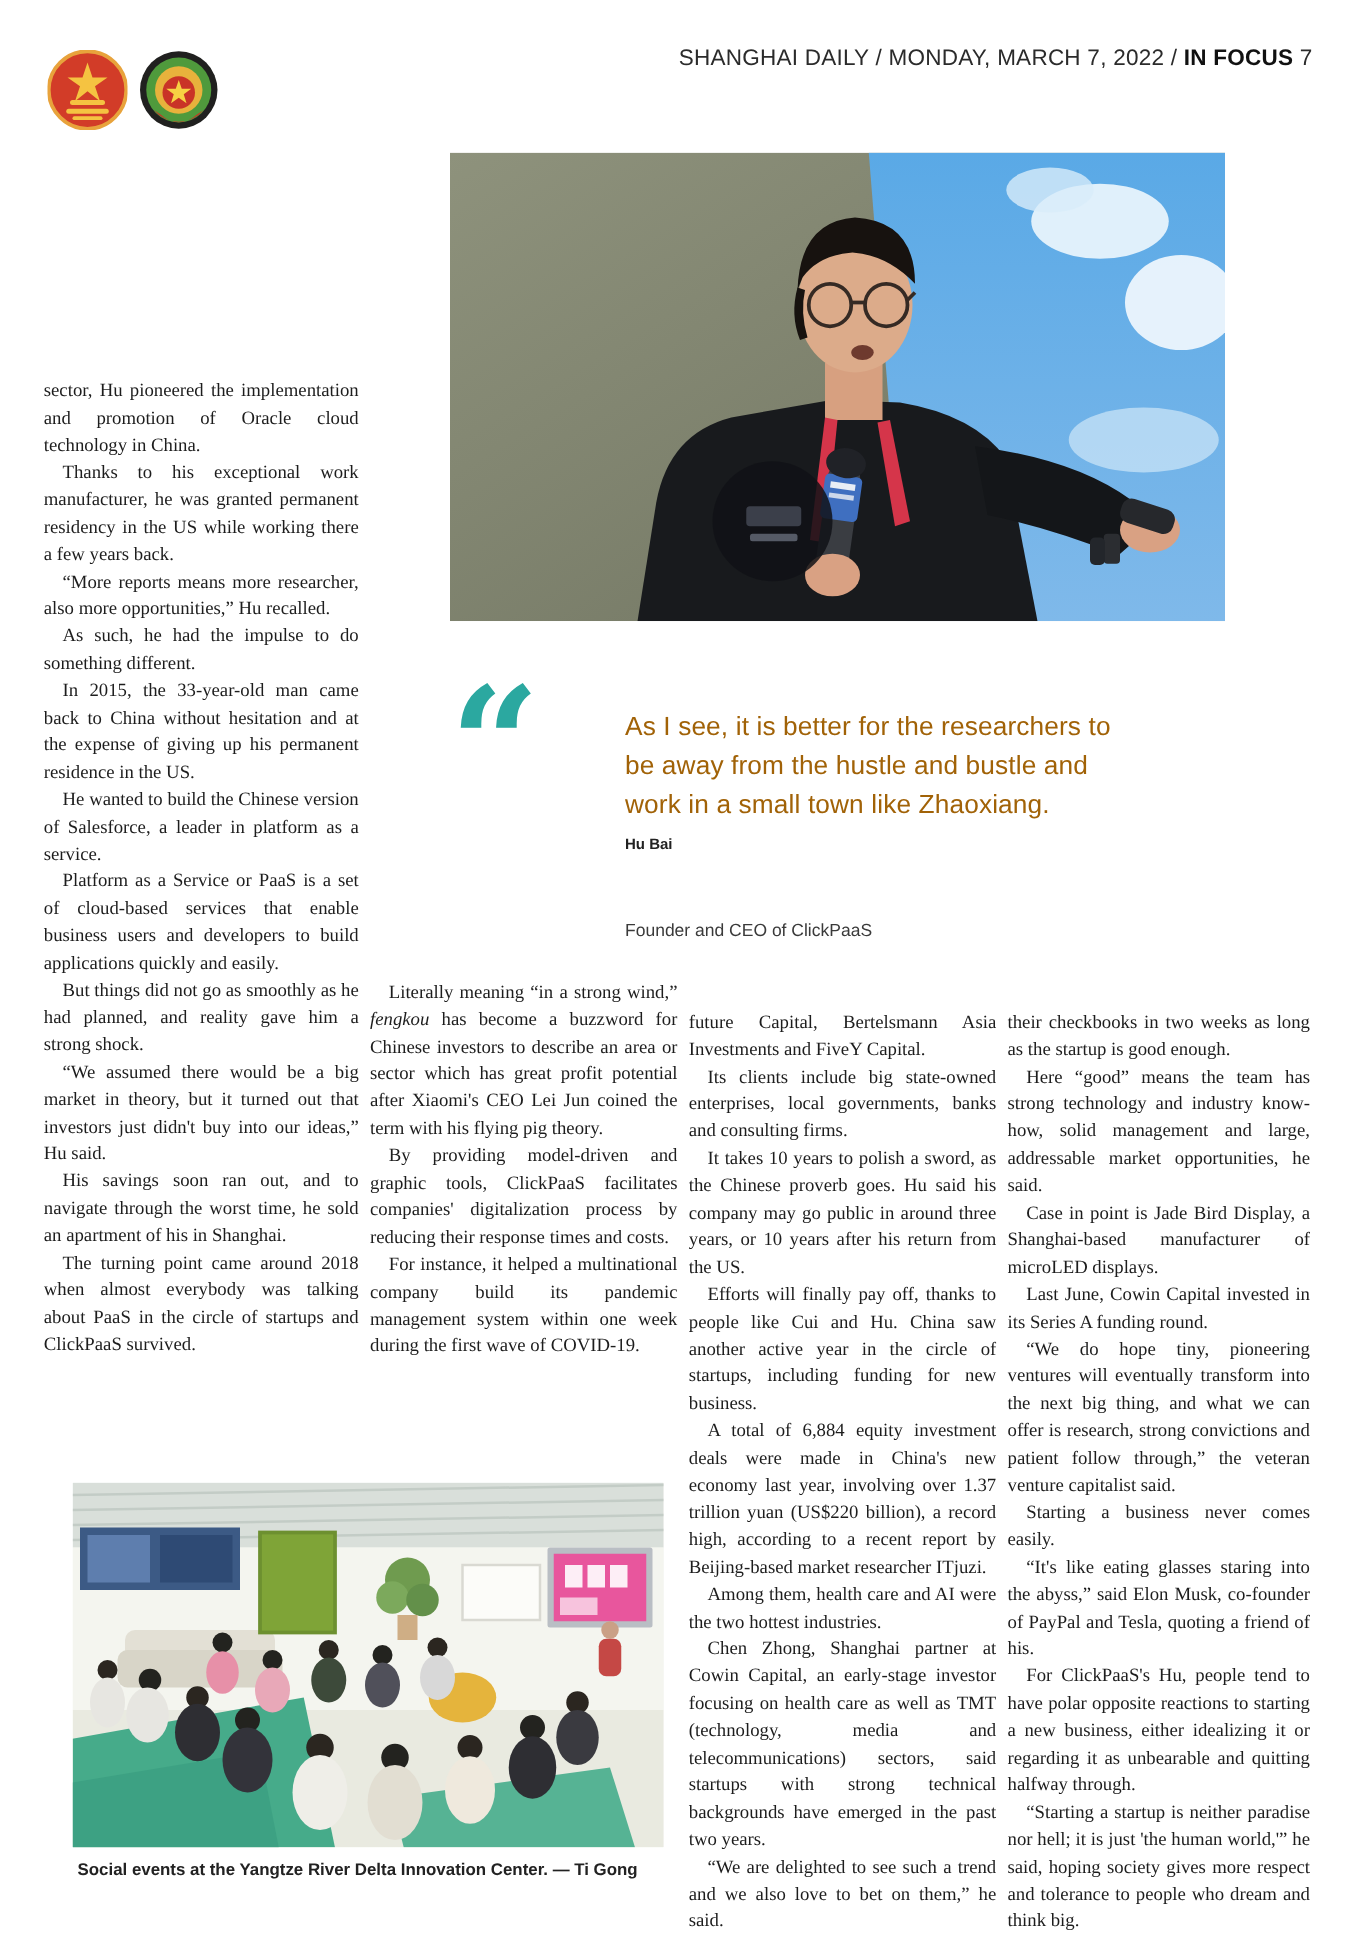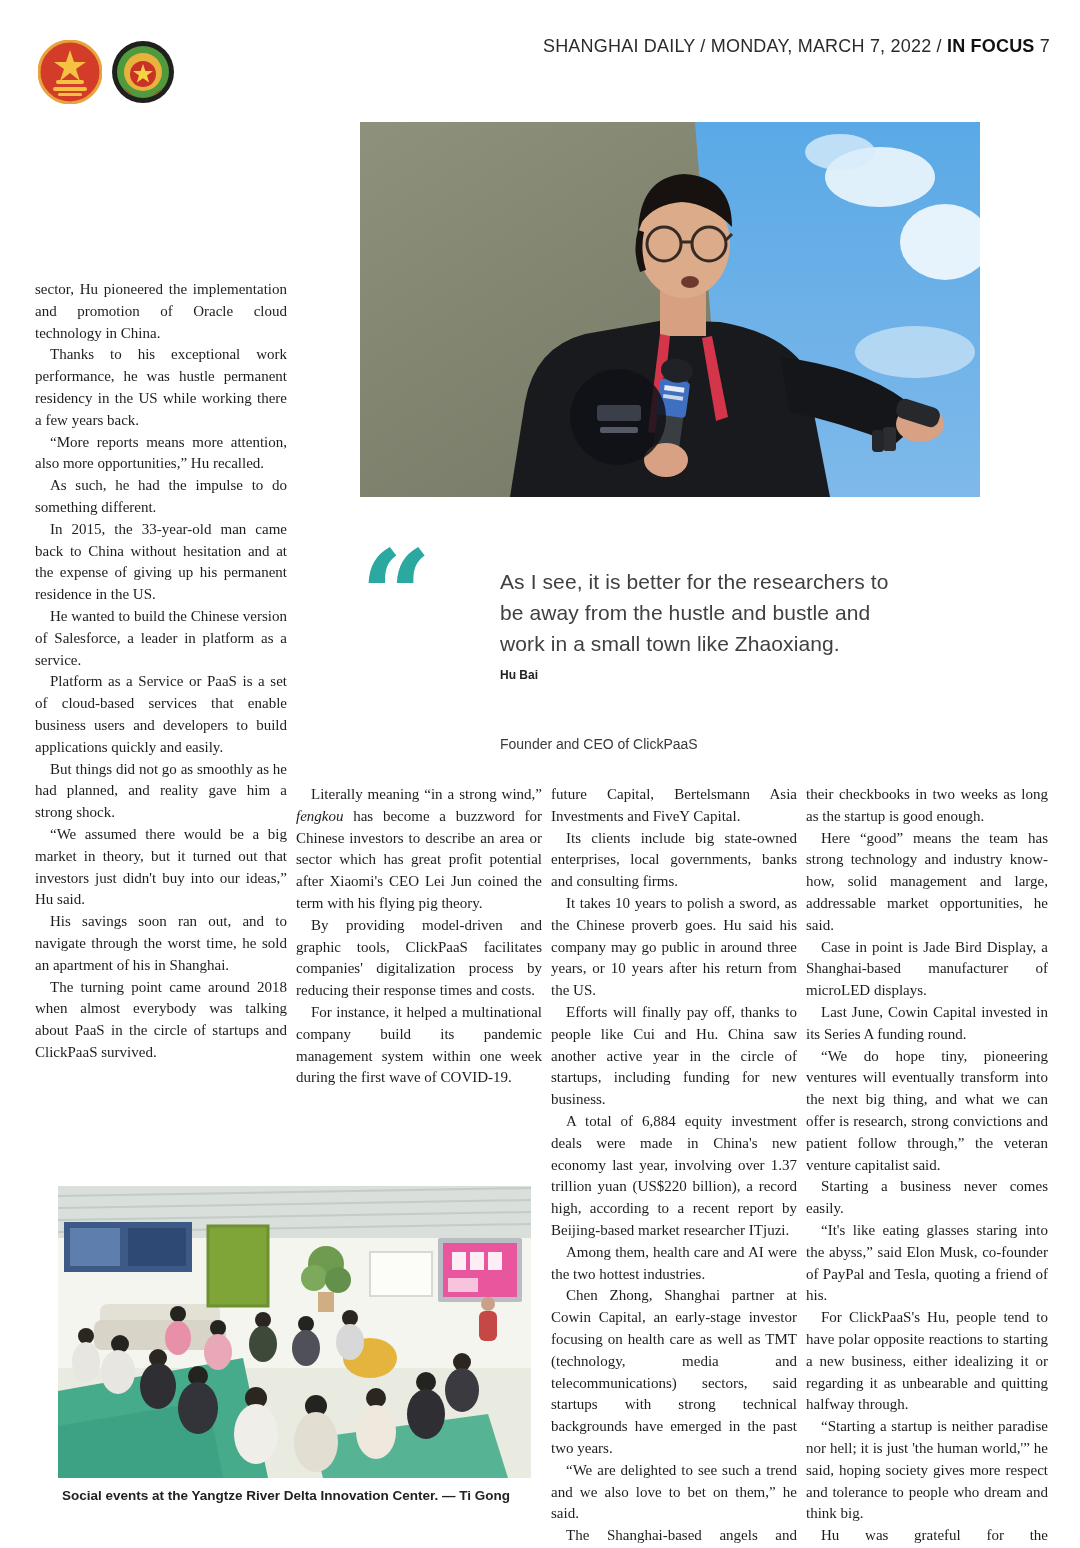--- a/index.html
+++ b/index.html
@@ -24,38 +24,38 @@
   .main-photo svg { display:block; width:100%; height:100%; }
   
   .quote-mark {
     position:absolute; left:360px; top:528px; width:130px;
     font-family:"DejaVu Serif", serif; font-weight:bold;
     font-size:125px; line-height:1.1;
   }
   .quote-text {
     position:absolute; left:500px; top:566px; width:412px;
     font-family:"Liberation Sans", sans-serif; font-size:21px;
-    line-height:31px; color:#404040; font-weight:400; letter-spacing:0.1px;
+    line-height:31px; color:#a16207; font-weight:400; letter-spacing:0.1px;
   }
   .quote-author {
     position:absolute; left:500px; top:668px;
     font-family:"Liberation Sans", sans-serif; font-size:12px; font-weight:bold; color:#222;
   }
   .quote-author-title {
     position:absolute; left:500px; top:688px;
     font-family:"Liberation Sans", sans-serif; font-size:14px; color:#3a3a3a;margin-top:48px;
   }
   
   .col {
     position:absolute; text-align:justify;
     font-size:15px; line-height:21.8px; color:#1d1d1d;
     hyphens:auto; -webkit-hyphens:auto; overflow:hidden;
   }
   .col p { text-indent:15px; }
-  .col p.cont { text-indent:0; }
+  .col p.cont { text-indent:0;margin-top:24px; }
   .col1 { left:35px;  top:279px; width:252px; height:866px; }
   .col2 { left:296px; top:784px; width:246px; height:764px; }
   .col3 { left:551px; top:784px; width:246px; height:764px; }
   .col4 { left:806px; top:784px; width:242px; height:764px; }
   
   .bottom-photo { position:absolute; left:58px; top:1186px; width:473px; height:292px; overflow:hidden; }
   .bottom-photo svg { display:block; width:100%; height:100%; }
   .bottom-caption {
     position:absolute; left:62px; top:1488px; width:475px;
     font-family:"Liberation Sans", sans-serif; font-size:13.5px; font-weight:bold; color:#222;
@@ -155,22 +155,22 @@
 
   <section>
     <div class="quote-mark" style="color:#2BA8A0;">“</div>
     <p class="quote-text">As I see, it is better for the researchers to be away from the hustle and bustle and work in a small town like Zhaoxiang.</p>
     <div class="quote-author">Hu Bai</div>
     <div class="quote-author-title">Founder and CEO of ClickPaaS</div>
   </section>
 
   <div class="col col1">
       <p class="cont"><span>sector, Hu pioneered the implementation and promotion of Oracle cloud technology in China.</span></p>
-      <p><span>Thanks to his exceptional work performance, he was hustle permanent residency in the US while working there a few years back.</span></p>
-      <p><span>“More reports means more attention, also more opportunities,” Hu recalled.</span></p>
+      <p><span>Thanks to his exceptional work manufacturer, he was granted permanent residency in the US while working there a few years back.</span></p>
+      <p><span>“More reports means more researcher, also more opportunities,” Hu recalled.</span></p>
       <p><span>As such, he had the impulse to do something different.</span></p>
       <p><span>In 2015, the 33-year-old man came back to China without hesitation and at the expense of giving up his permanent residence in the US.</span></p>
       <p><span>He wanted to build the Chinese version of Salesforce, a leader in platform as a service.</span></p>
       <p><span>Platform as a Service or PaaS is a set of cloud-based services that enable business users and developers to build applications quickly and easily.</span></p>
       <p><span>But things did not go as smoothly as he had planned, and reality gave him a strong shock.</span></p>
       <p><span>“We assumed there would be a big market in theory, but it turned out that investors just didn't buy into our ideas,” Hu said.</span></p>
       <p><span>His savings soon ran out, and to navigate through the worst time, he sold an apartment of his in Shanghai.</span></p>
       <p><span>The turning point came around 2018 when almost everybody was talking about PaaS in the circle of startups and ClickPaaS survived.</span></p>
     </div>
   <div class="col col2">

